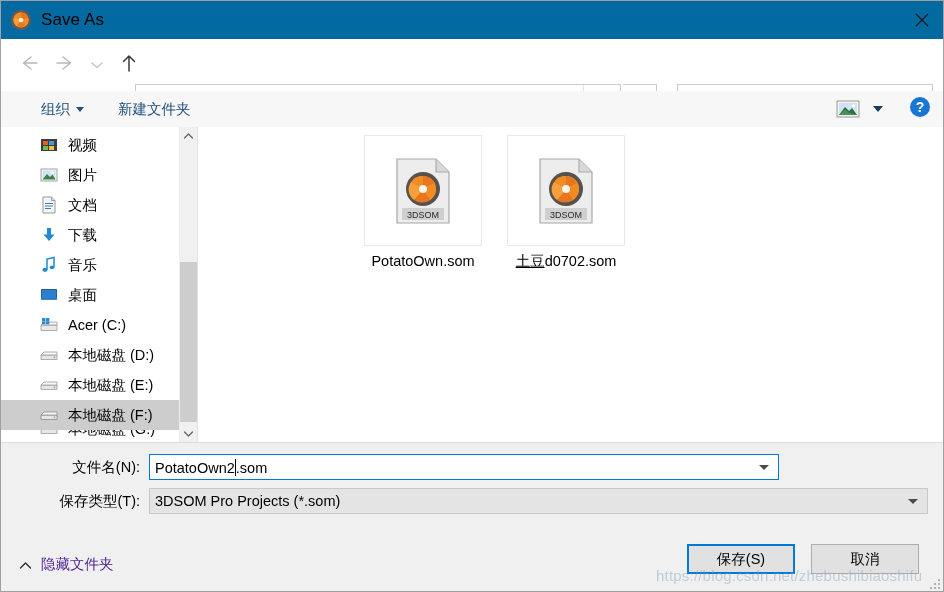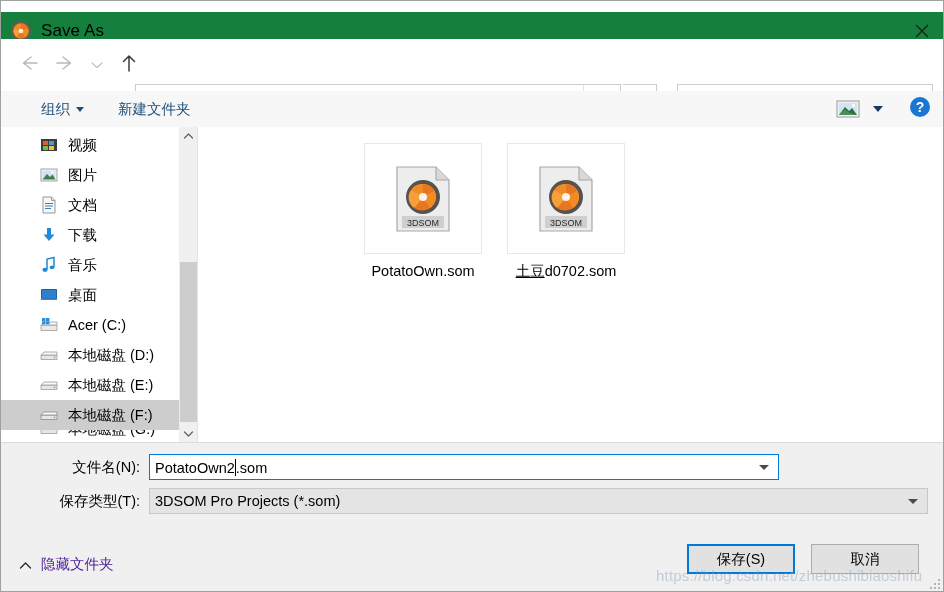--- a/index.html
+++ b/index.html
@@ -18,24 +18,24 @@
     height: 592px;
     background: #ffffff;
     border: 1px solid #a0a0a0;
     box-sizing: border-box;
     overflow: hidden;
   }
 
   
   .titlebar {
     position: absolute;
-    left: 0; top: 11px;
+    left: 0; top: 0;
     width: 944px;
     height: 38px;
-    background: #15803d;
+    background: #0369a1;
     display: flex;
     align-items: center;
   }
   .title-icon {
     margin-left: 9px;
     width: 22px; height: 22px;
     flex: 0 0 auto;
   }
   .title-text {
     margin-left: 9px;
@@ -256,21 +256,21 @@
     text-align: center;
   }
   .file-thumb {
     width: 118px; height: 111px;
     border: 1px solid #e8e8e8;
     box-sizing: border-box;
     display: flex;
     align-items: center;
     justify-content: center;
     background: #ffffff;
-    margin: 8px auto;
+    margin: 0 auto;
   }
   .file-label {
     margin-top: 6px;
     font-size: 14.5px;
     color: #000000;
     line-height: 19px;
     word-break: break-all;
   }
   .file-label .u { text-decoration: underline; }
 

